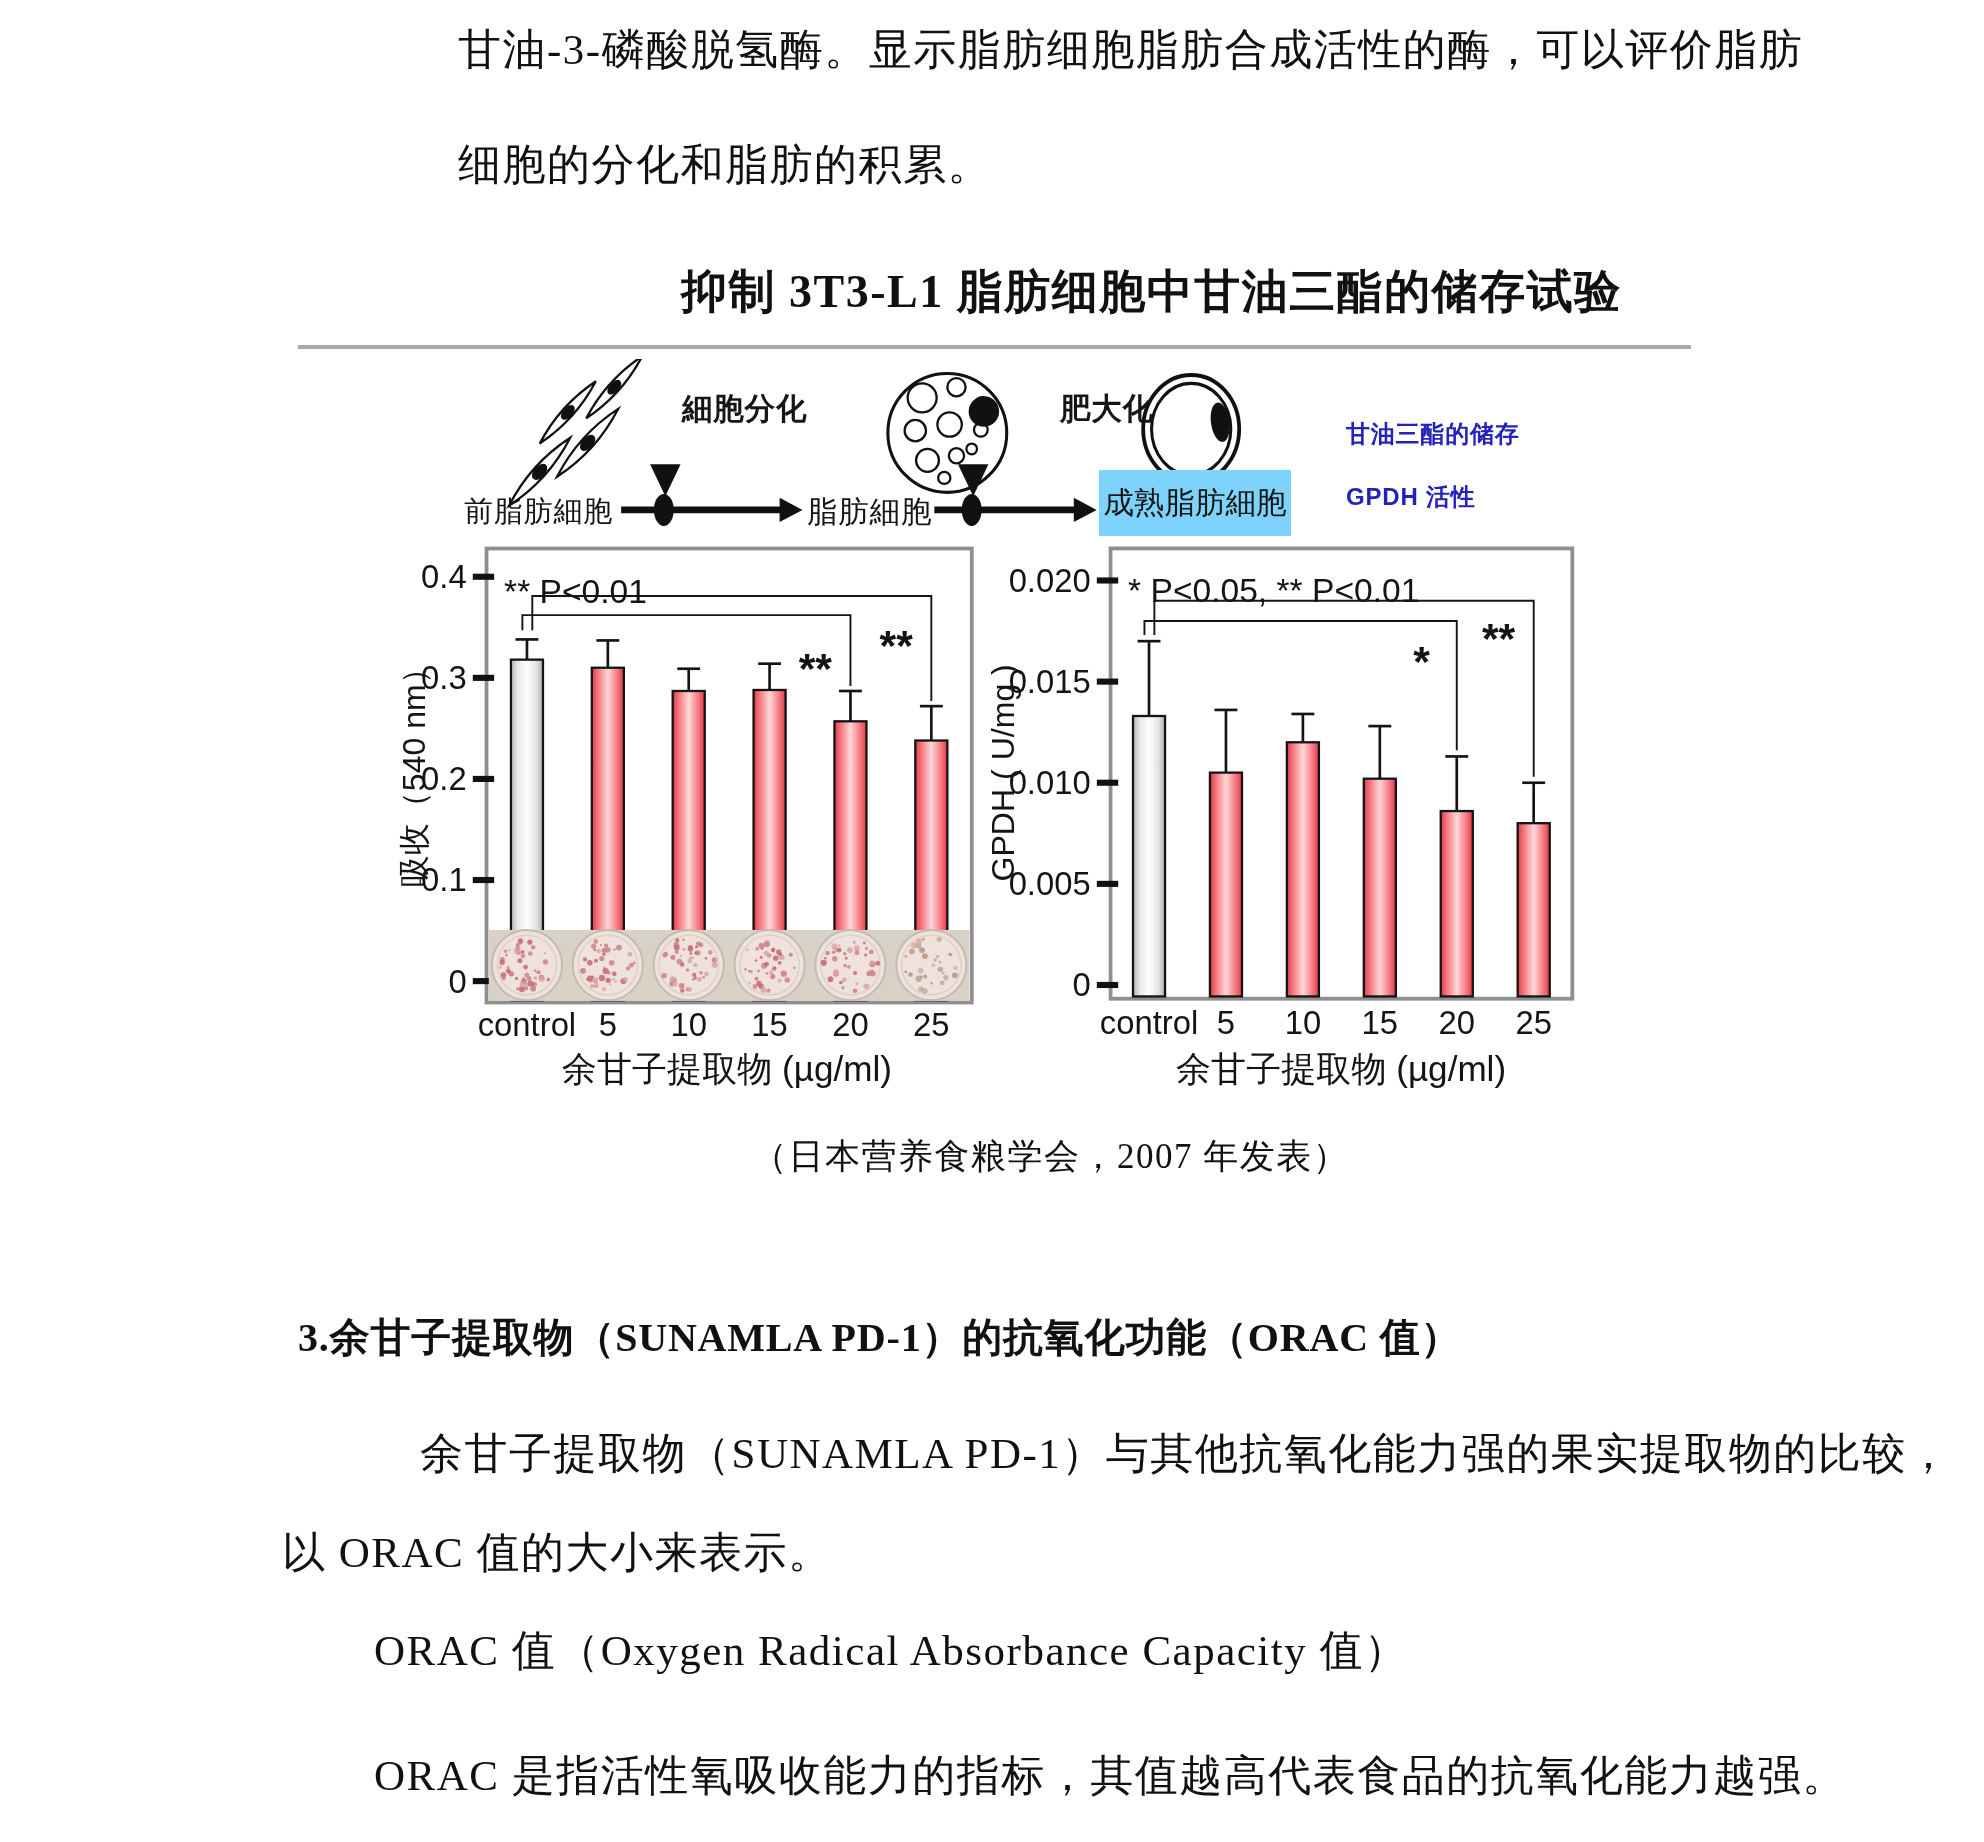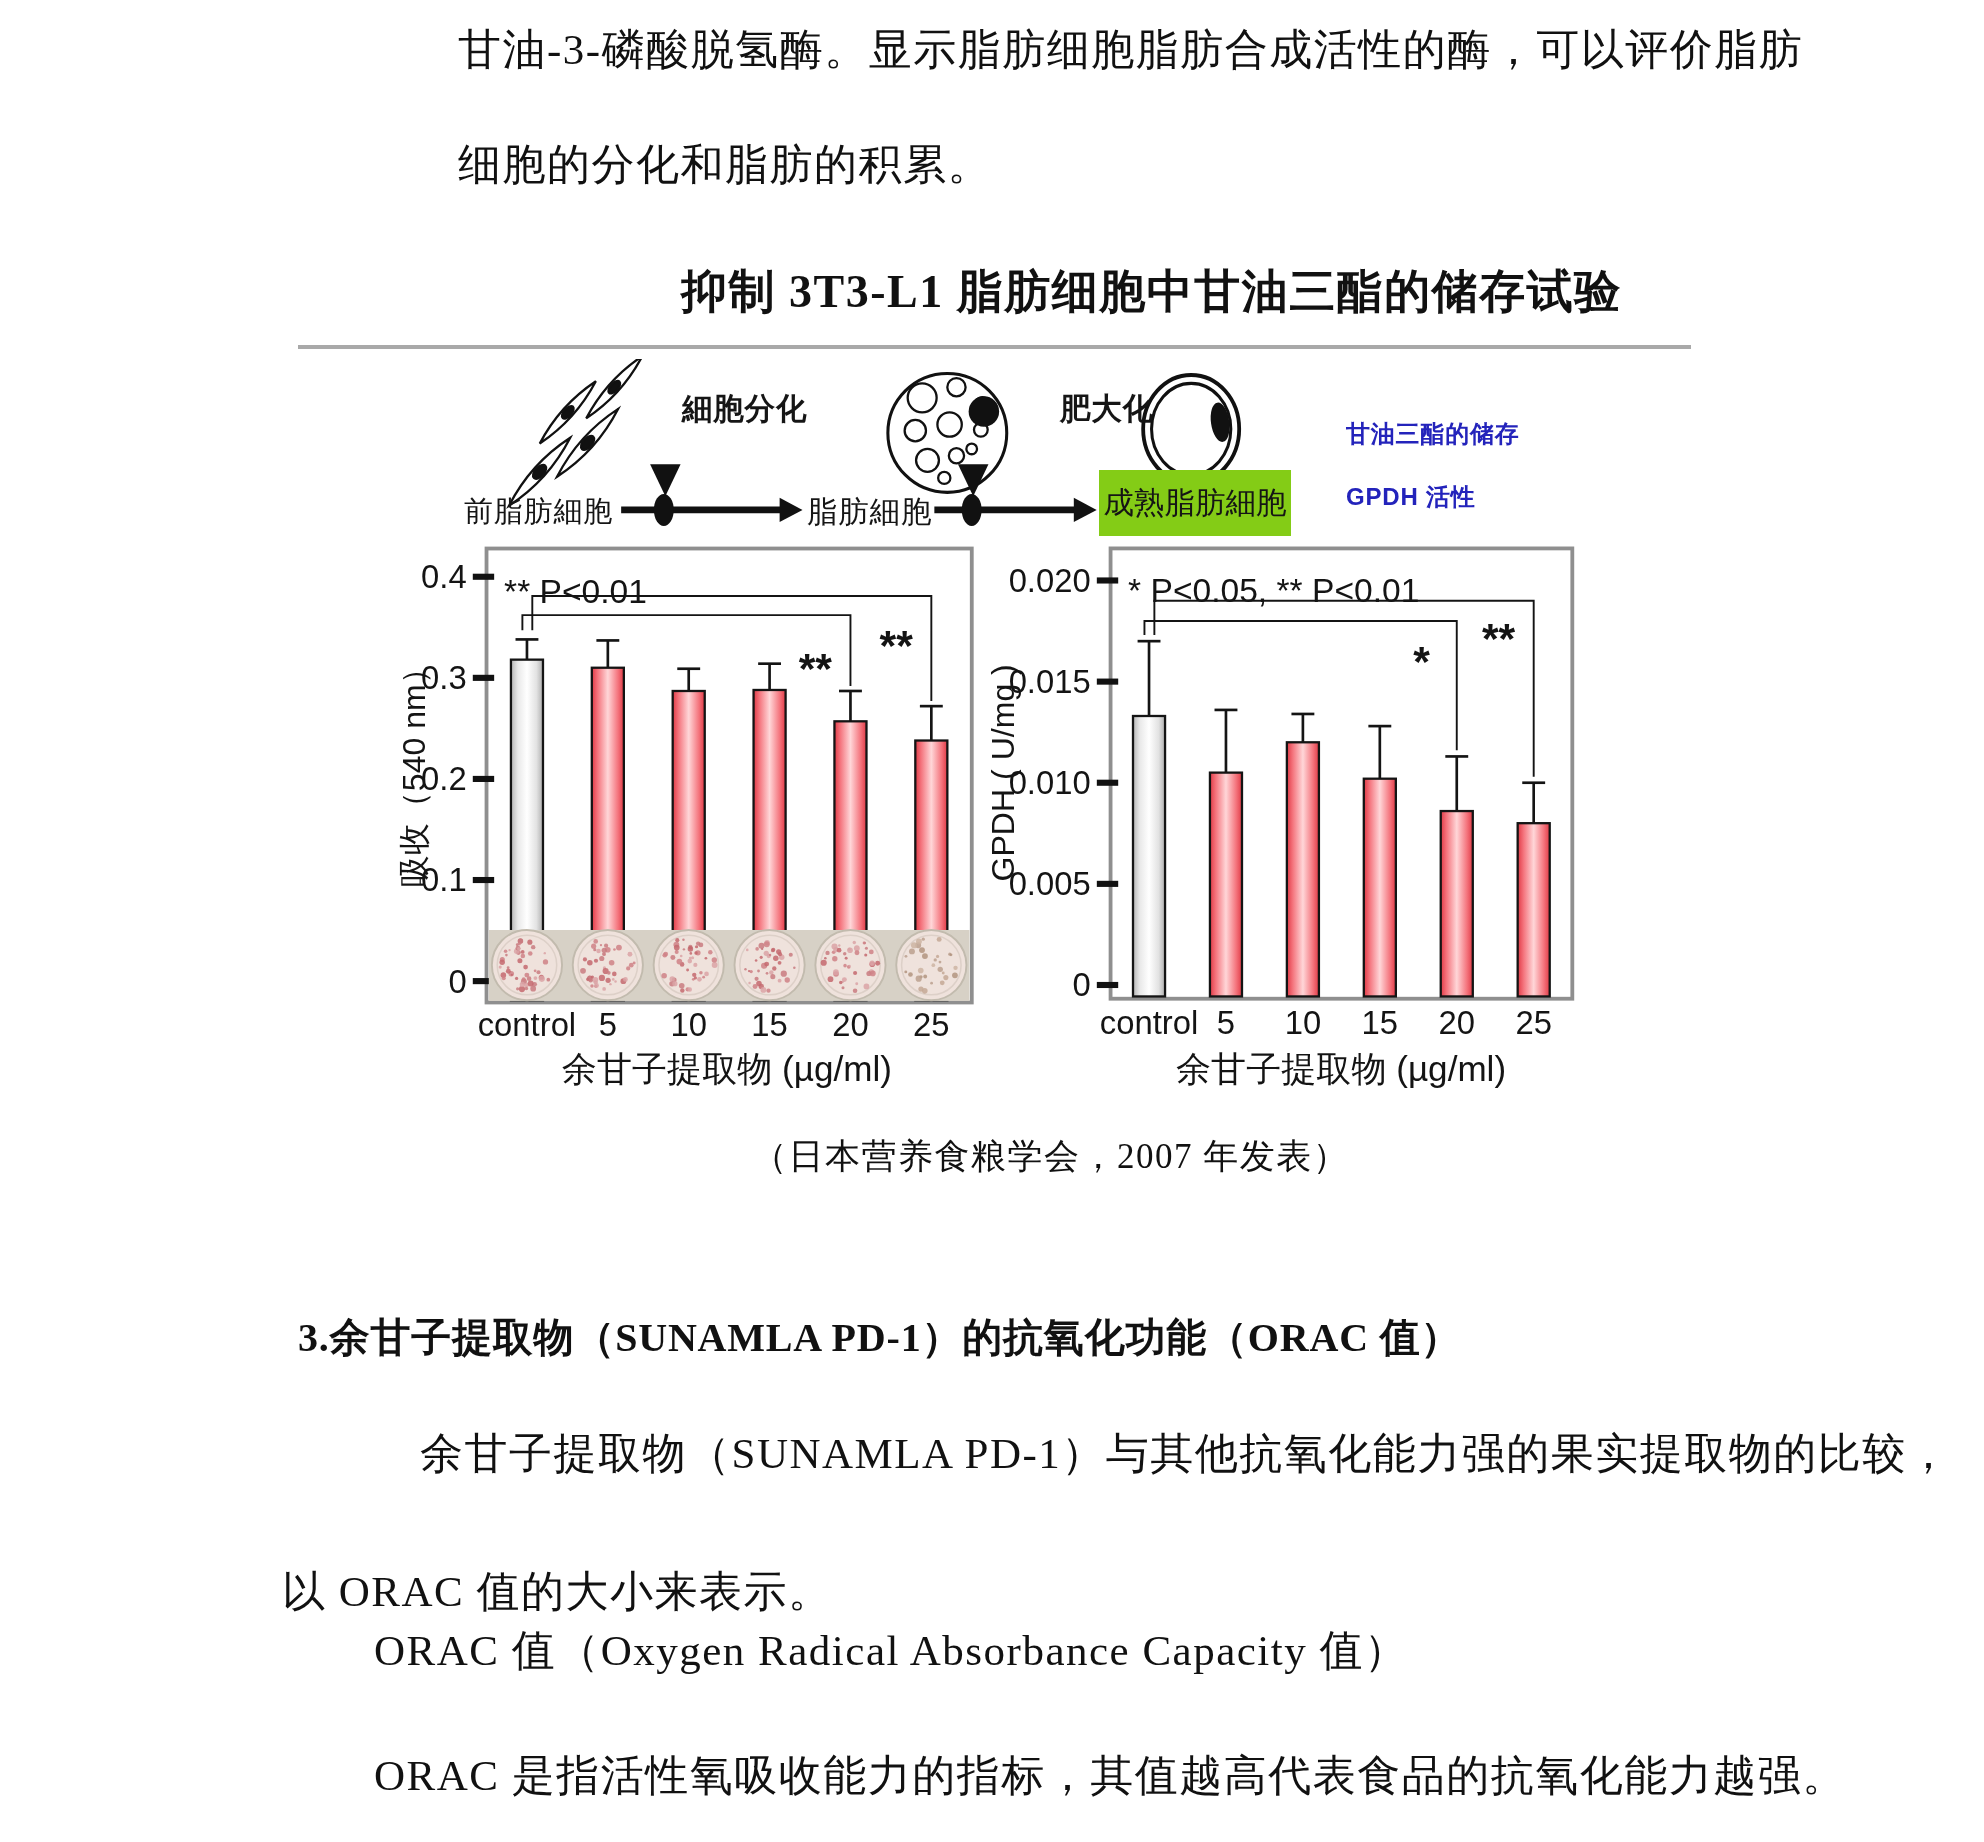--- a/index.html
+++ b/index.html
@@ -7,21 +7,21 @@
         font-family:"Liberation Serif","DejaVu Serif",serif;color:#111;}
   .t{position:absolute;white-space:nowrap;text-align:center;}
   .body-text{font-size:43px;letter-spacing:1.5px;}
   .fig-title{font-size:46px;font-weight:bold;letter-spacing:1.5px;}
   .caption{font-size:35px;letter-spacing:1.5px;}
   .heading{font-size:40px;font-weight:bold;letter-spacing:0.8px;}
   .rule{position:absolute;left:298px;top:345px;width:1393px;height:3.8px;background:#a9a9a9;}
   .dlabel{position:absolute;white-space:nowrap;font-family:"Liberation Sans","DejaVu Sans",sans-serif;
           font-size:30.5px;color:#151515;letter-spacing:0.8px;}
   .dlabel.small{font-size:29px;}
-  .stage3{position:absolute;left:1099px;top:470px;width:192px;height:66px;background:#84cc16;
+  .stage3{position:absolute;left:1099px;top:470px;width:192px;height:66px;background:#7dd3fc;
           display:flex;align-items:center;justify-content:center;font-family:Liberation Serif, serif;
           font-size:30.5px;color:#151515;}
   .outcome{position:absolute;white-space:nowrap;font-family:"Liberation Sans","DejaVu Sans",sans-serif;
            font-size:24px;font-weight:bold;color:#2323bb;letter-spacing:0.8px;}
   svg{position:absolute;}
   svg text{font-family:"Liberation Sans","DejaVu Sans",sans-serif;fill:#141414;}
 </style>
 </head>
 <body>
 
@@ -479,18 +479,18 @@
       <text x="1807.8" y="1354" text-anchor="middle" font-size="43">15</text>
       <text x="1908.6" y="1354" text-anchor="middle" font-size="43">20</text>
       <text x="2009.4" y="1354" text-anchor="middle" font-size="43">25</text>
       <text x="1757" y="1416" text-anchor="middle" font-size="46">余甘子提取物 (µg/ml)</text>
     </svg>
 
   <div class="t caption" style="left:752px;top:1133px;">（日本营养食粮学会，2007 年发表）</div>
 
   <div class="t heading" style="left:298px;top:1310px;">3.余甘子提取物（SUNAMLA PD-1）的抗氧化功能（ORAC 值）</div>
   <div class="t body-text" style="left:420px;top:1425px;">余甘子提取物（SUNAMLA PD-1）与其他抗氧化能力强的果实提取物的比较，</div>
-  <div class="t body-text" style="left:282px;top:1524px;margin-top:39px;">以 ORAC 值的大小来表示。</div>
+  <div class="t body-text" style="left:282px;top:1524px;">以 ORAC 值的大小来表示。</div>
   <div class="t body-text" style="left:374px;top:1622px;">ORAC 值（Oxygen Radical Absorbance Capacity 值）</div>
   <div class="t body-text" style="left:374px;top:1731px;margin-top:16px;">ORAC 是指活性氧吸收能力的指标，其值越高代表食品的抗氧化能力越强。</div>
 
 </div>
 
 
 </body></html>

